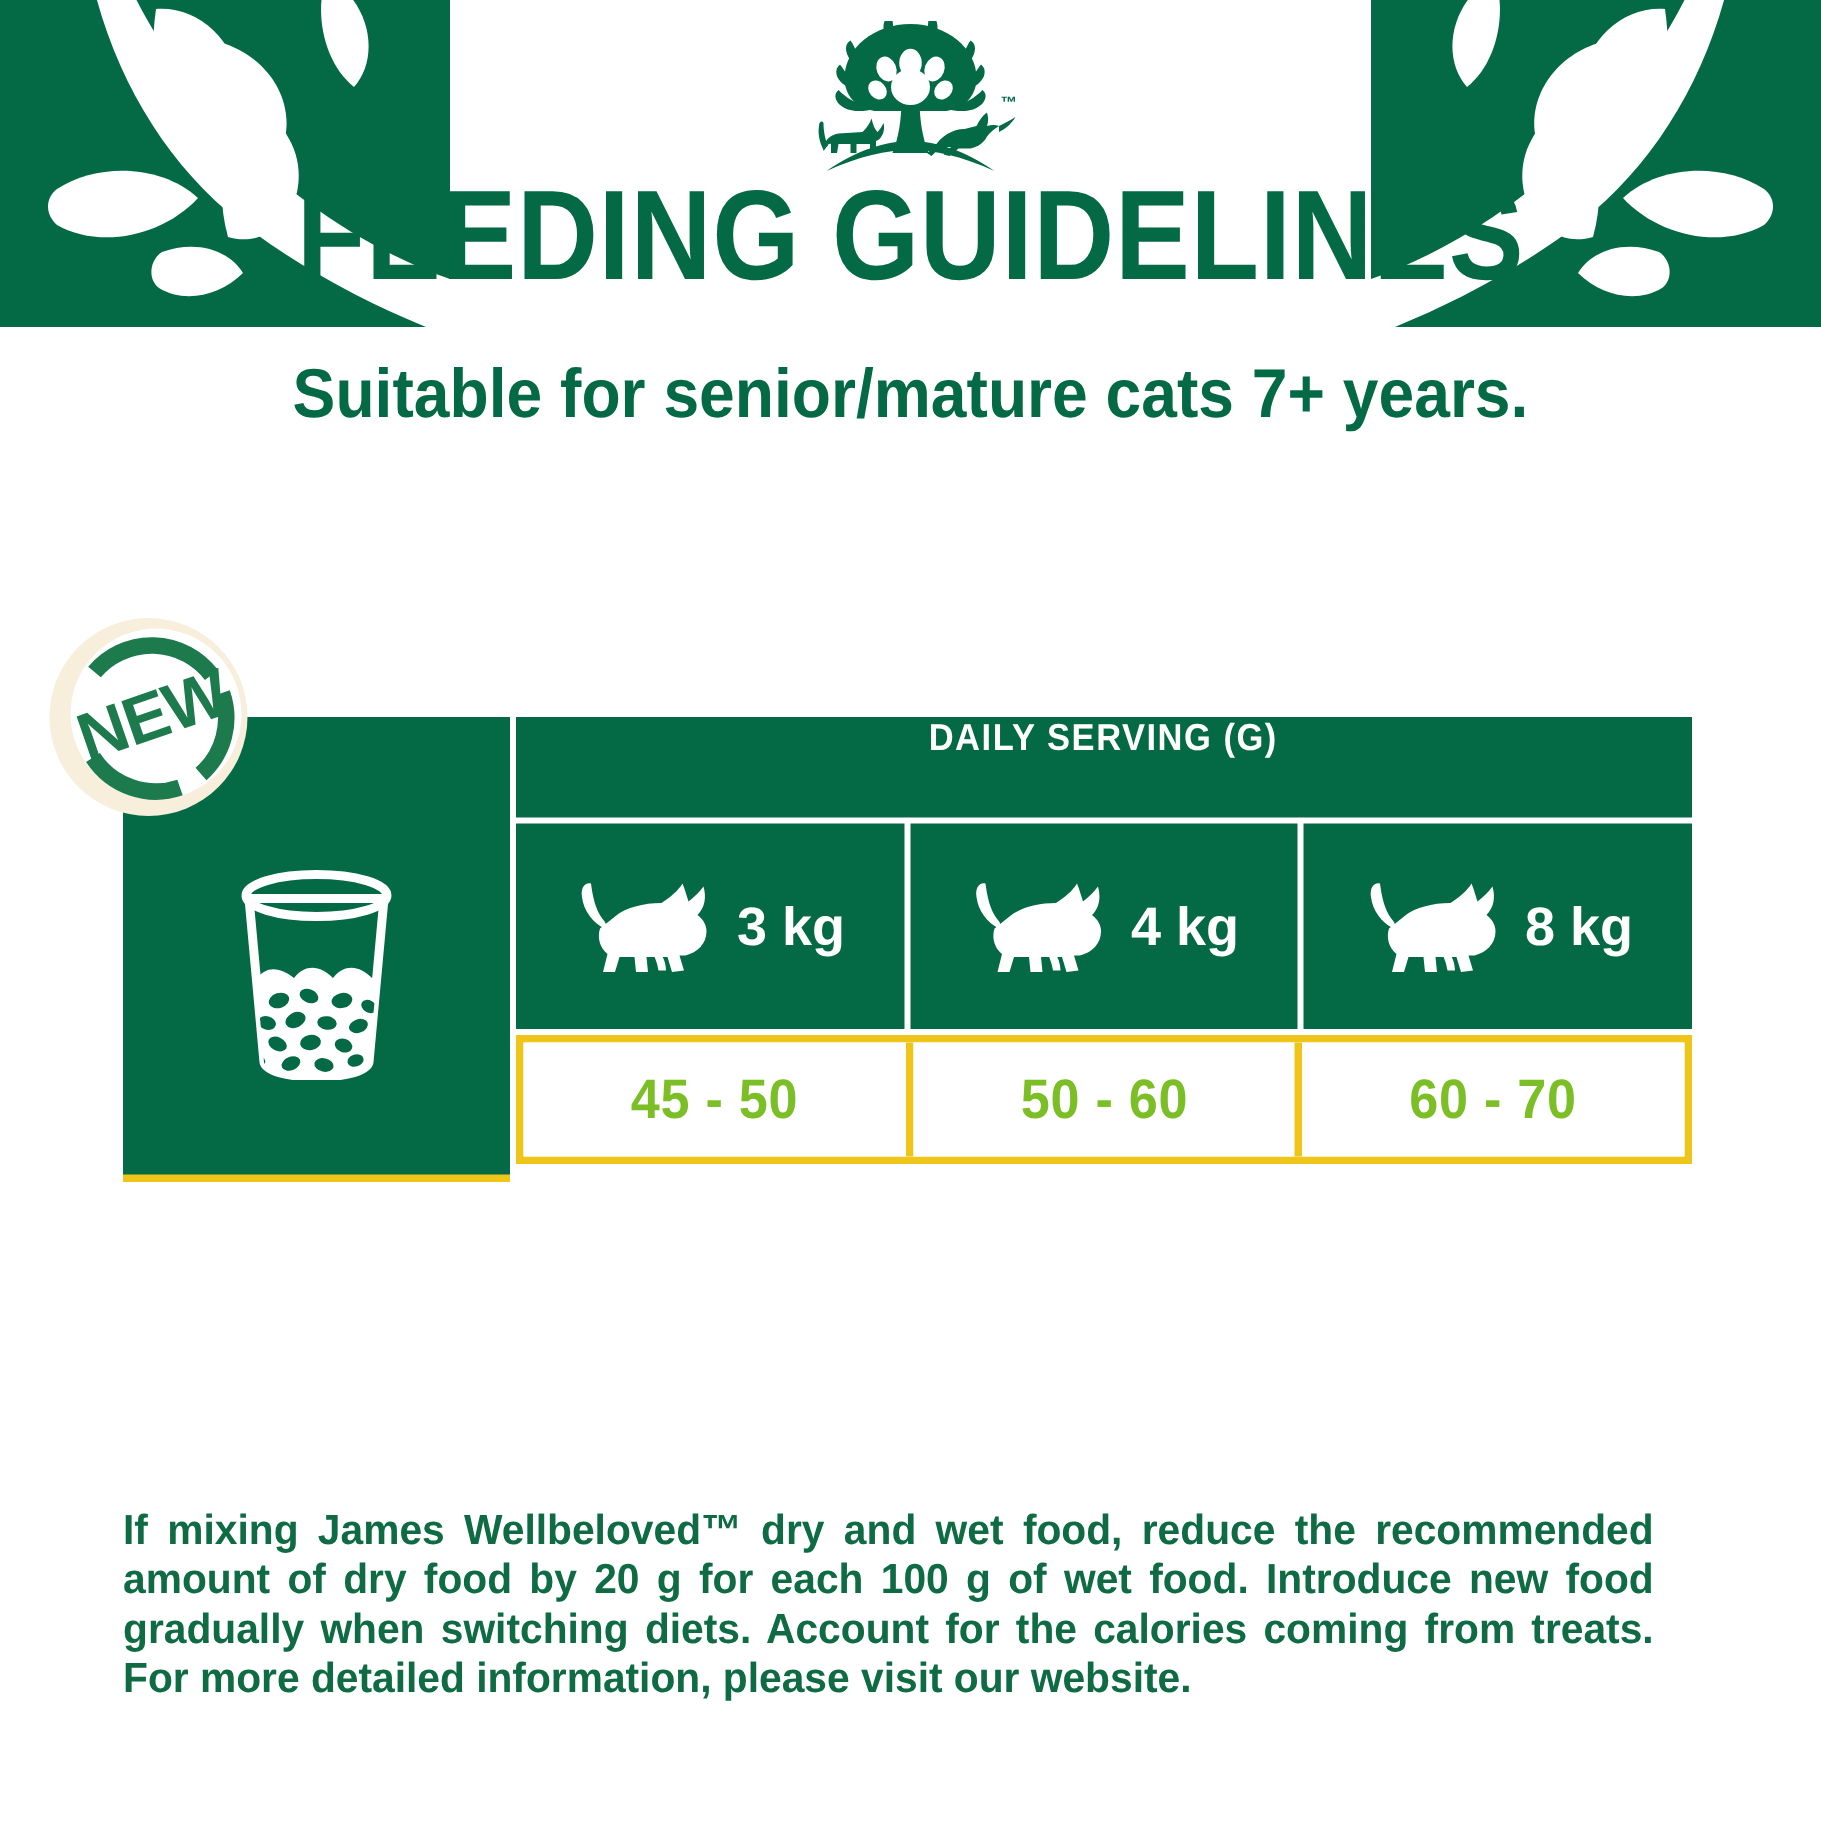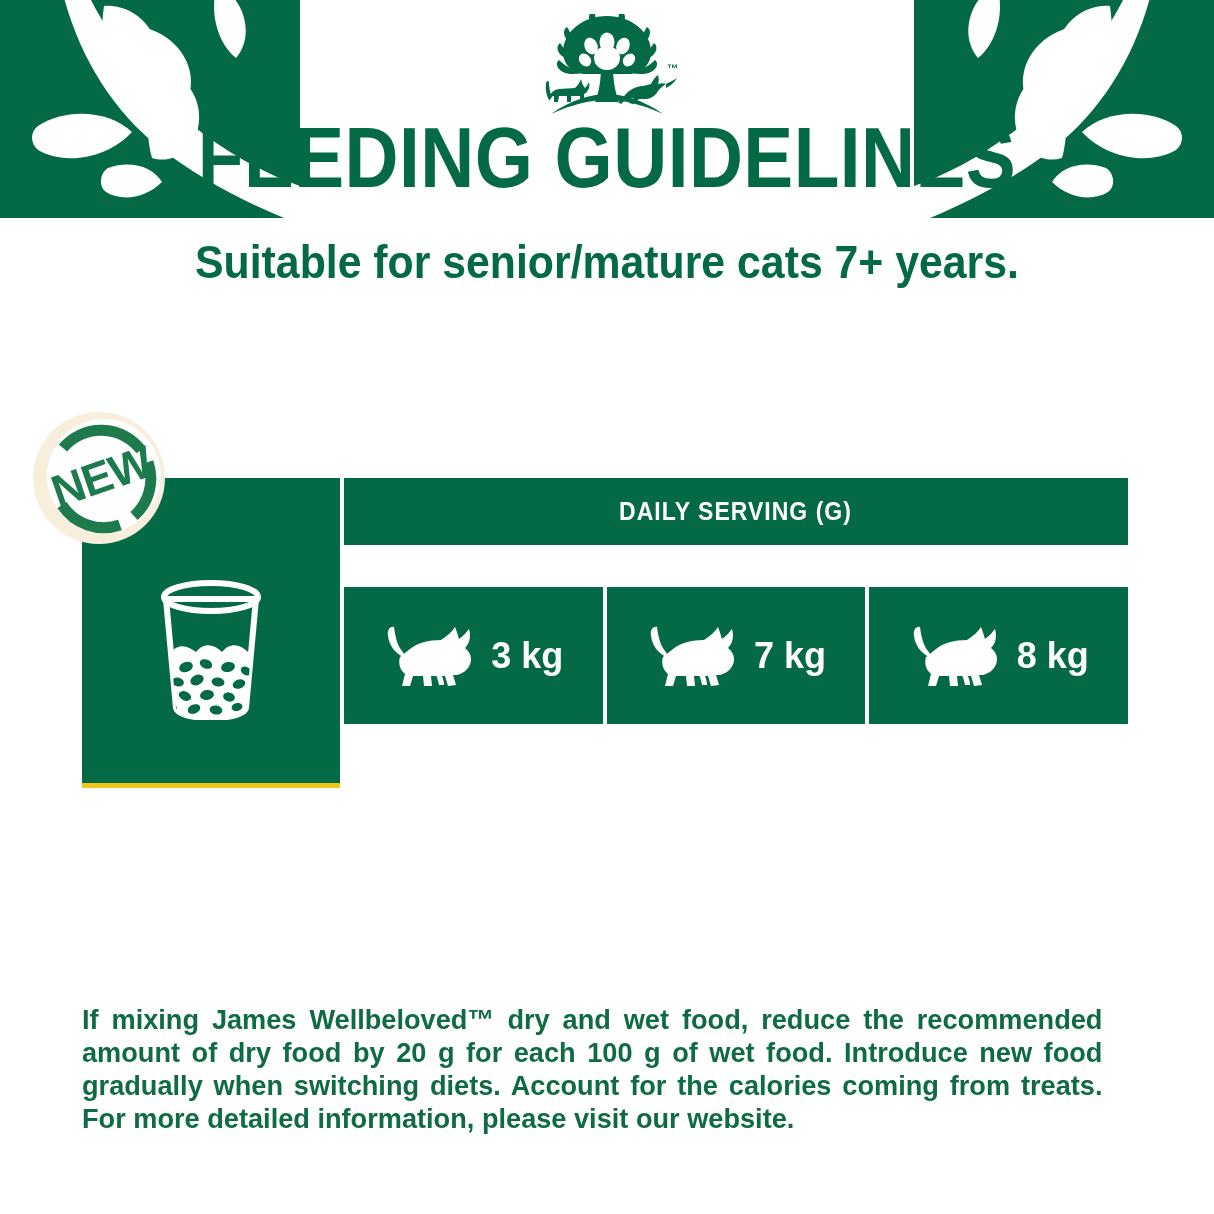--- a/index.html
+++ b/index.html
@@ -119,41 +119,40 @@
     height: 310px;
   }
 
   .row-header {
     position: absolute;
     left: 0; top: 0;
     width: 784px;
     height: 67px;
     background: #046A45;
     display: flex;
-    align-items: center;
+    align-items: flex-start;
     justify-content: center;
   }
   .row-header-label {
     color: #ffffff;
     font-family: "Liberation Sans Narrow", "Liberation Sans", sans-serif;
     font-weight: 700;
     font-size: 25px;
     letter-spacing: 1.1px;
     transform: scaleX(0.92);
     white-space: nowrap;
   }
 
   .row-weights {
     position: absolute;
     left: 0; top: 71px;
     width: 784px;
     height: 137px;
     display: flex;
     gap: 4px;
-    margin-top: 38px;
   }
   .weight-cell {
     flex: 1 1 0;
     background: #046A45;
     display: flex;
     align-items: center;
     justify-content: center;
     gap: 6px;
     padding-right: 4px;
   }
@@ -398,35 +397,46 @@
         <div class="weight-cell">
           <span class="cat-icon-holder">
             <svg viewBox="0 0 106 70" width="106" height="70" xmlns="http://www.w3.org/2000/svg">
               <g fill="#FFFFFF">
                 <path d="M31 28 C38 22 50 19 62 19 C68 15 73 11 76 6 C78 11 79 15 80 18 C84 15 87 12 90 8 C92 15 91 22 86 27 C90 30 92 34 92 38 C92 46 86 52 78 54 L74 54 L77 64 L69 65 L66 55 L52 55 L53 65 L45 65 L44 55 L34 55 L31 65 L23 65 L26 53 C21 49 19 42 21 36 Z"></path>
                 <path d="M24 36 C16 32 10 24 9 15 C8 9 11 5 15 6 C16 14 18 24 23 30 C25 32 26 35 24 36 Z"></path>
                 <path d="M58 48 C62 52 65 58 65 64 L60 64 C59 58 57 53 54 49 Z"></path>
               </g>
             </svg>
           </span>
-          <span class="weight-label">7 kg</span>
+          <span class="weight-label">4 kg</span>
         </div>
 
         <div class="weight-cell">
           <span class="cat-icon-holder">
             <svg viewBox="0 0 106 70" width="106" height="70" xmlns="http://www.w3.org/2000/svg">
               <g fill="#FFFFFF">
                 <path d="M31 28 C38 22 50 19 62 19 C68 15 73 11 76 6 C78 11 79 15 80 18 C84 15 87 12 90 8 C92 15 91 22 86 27 C90 30 92 34 92 38 C92 46 86 52 78 54 L74 54 L77 64 L69 65 L66 55 L52 55 L53 65 L45 65 L44 55 L34 55 L31 65 L23 65 L26 53 C21 49 19 42 21 36 Z"></path>
                 <path d="M24 36 C16 32 10 24 9 15 C8 9 11 5 15 6 C16 14 18 24 23 30 C25 32 26 35 24 36 Z"></path>
                 <path d="M58 48 C62 52 65 58 65 64 L60 64 C59 58 57 53 54 49 Z"></path>
               </g>
             </svg>
           </span>
           <span class="weight-label">8 kg</span>
         </div>
       </div>
 
+      <div class="row-values">
+        <div class="value-cell">
+          <span class="value-label">45 - 50</span>
+        </div>
+        <div class="value-cell">
+          <span class="value-label">50 - 60</span>
+        </div>
+        <div class="value-cell">
+          <span class="value-label">60 - 70</span>
+        </div>
+      </div>
     </div>
   </div>
 
   <div class="footer-note">If mixing James Wellbeloved™ dry and wet food, reduce the recommended amount of dry food by 20 g for each 100 g of wet food. Introduce new food gradually when switching diets. Account for the calories coming from treats. For more detailed information, please visit our website.</div>
 
 </div>
 
 </body></html>

